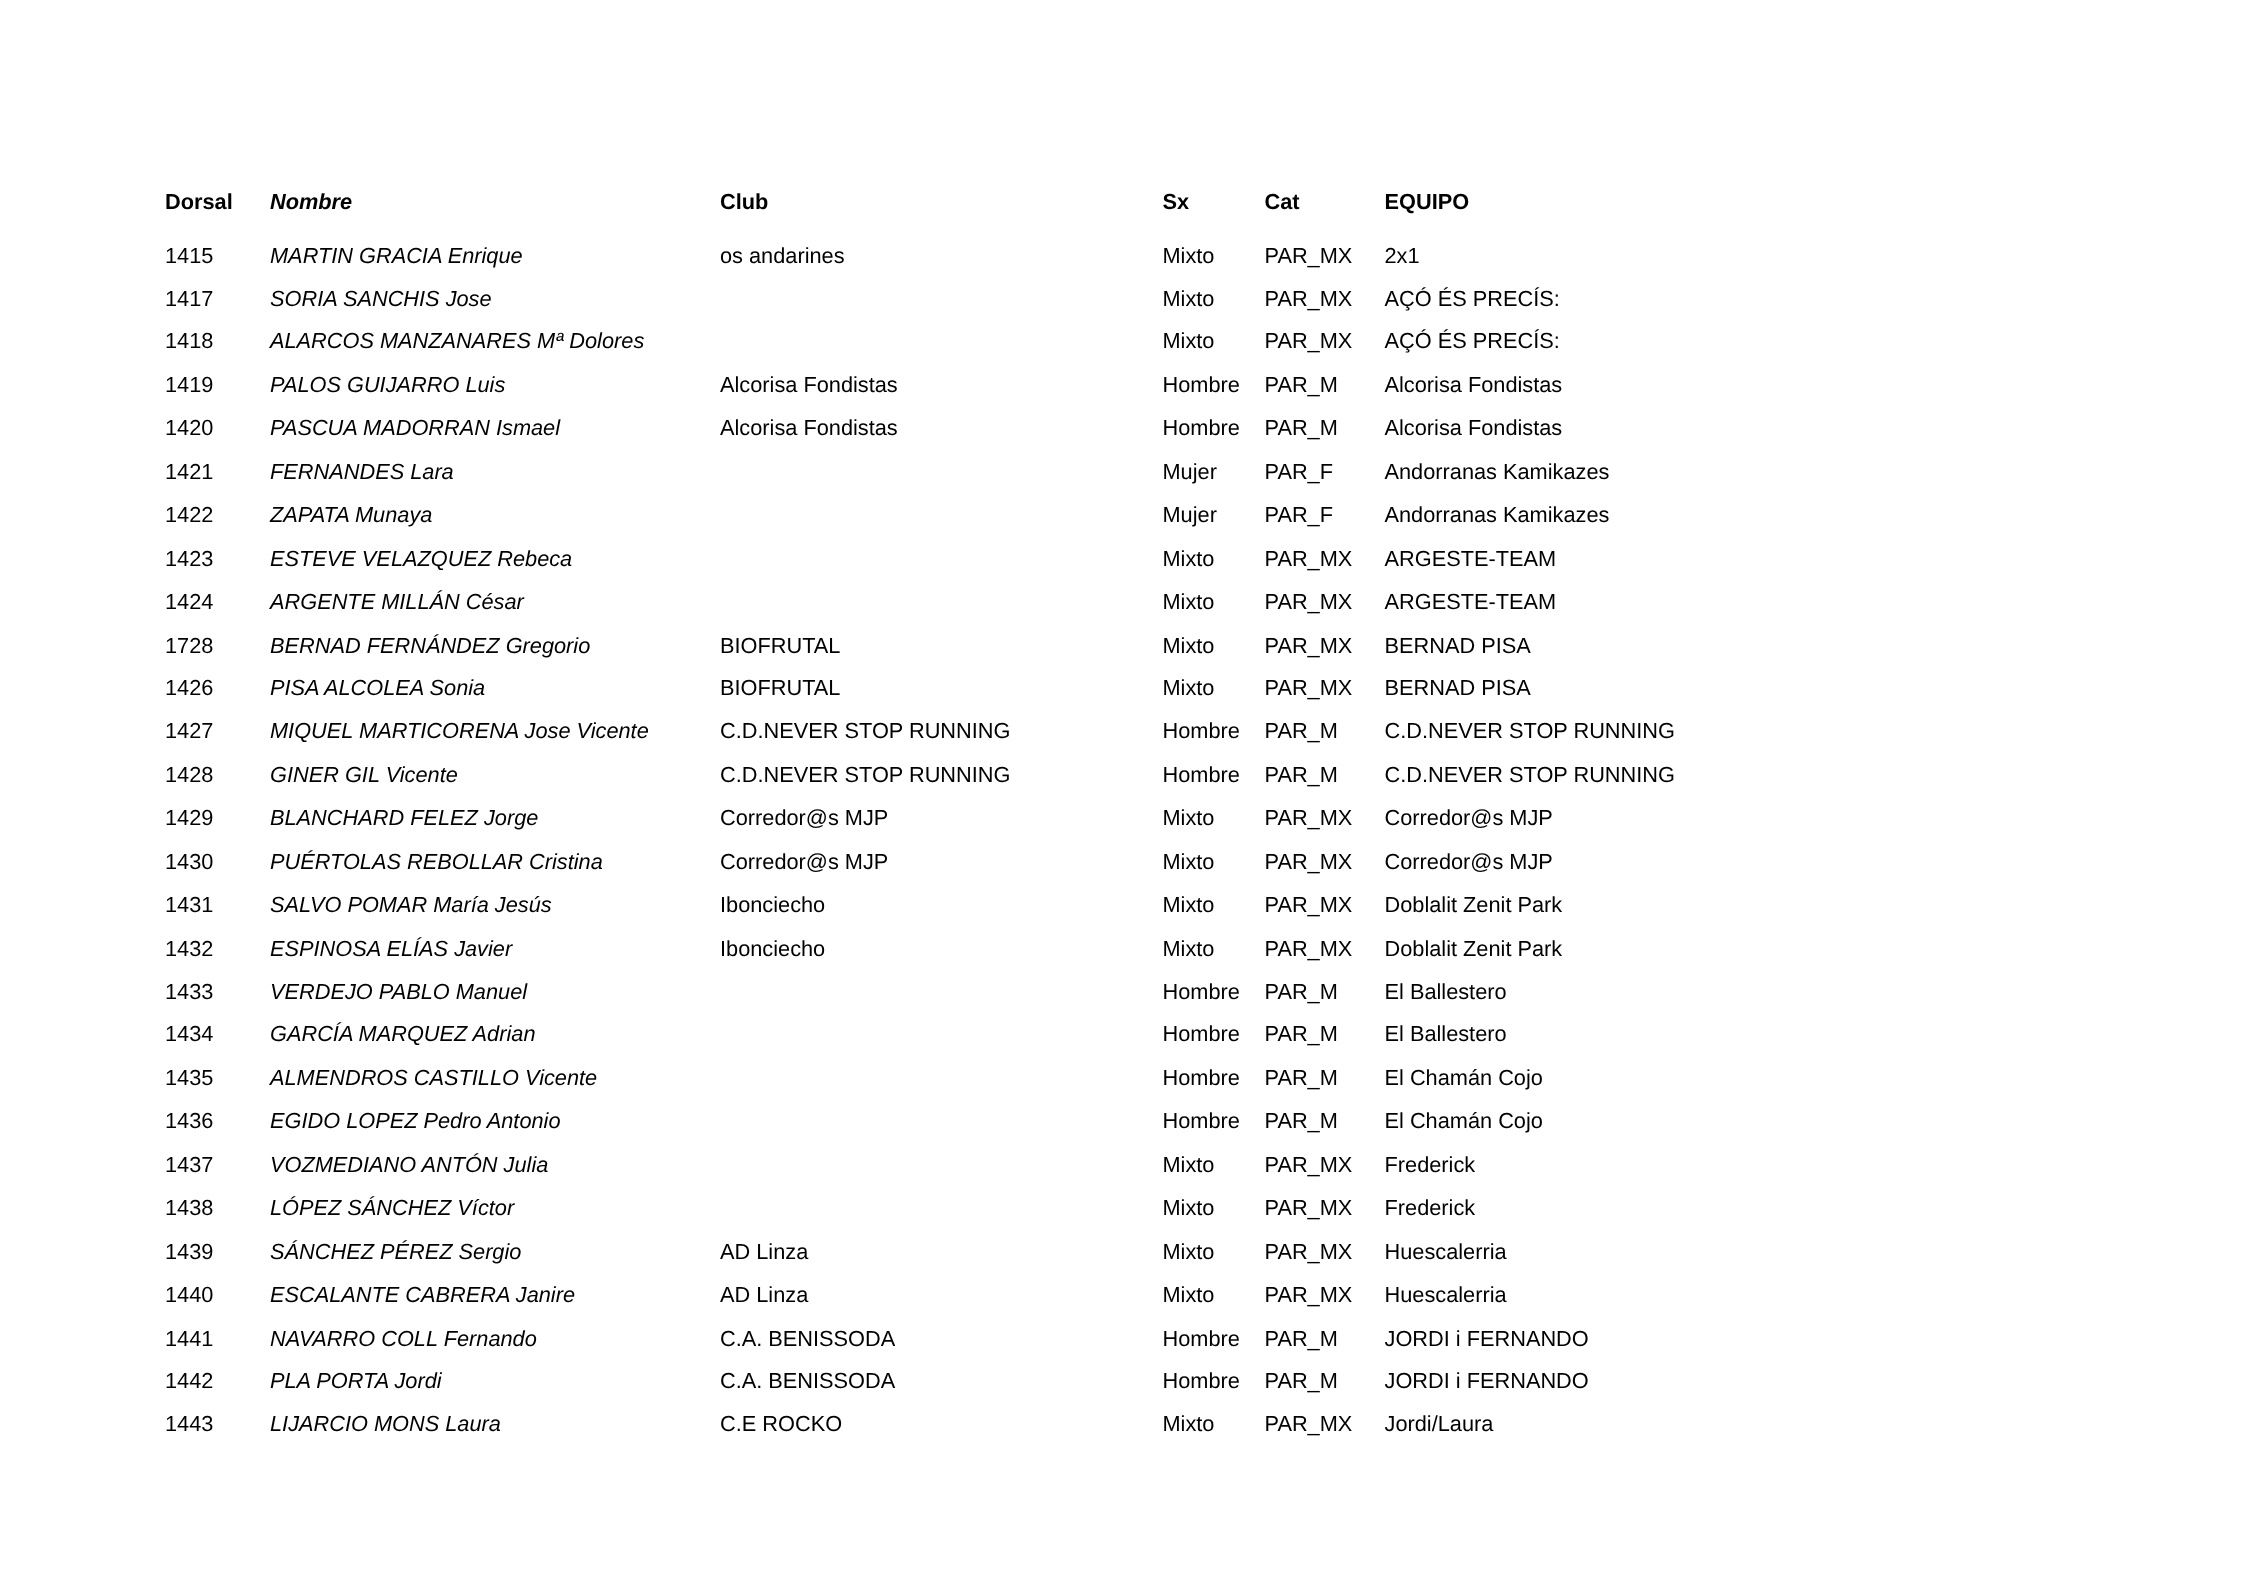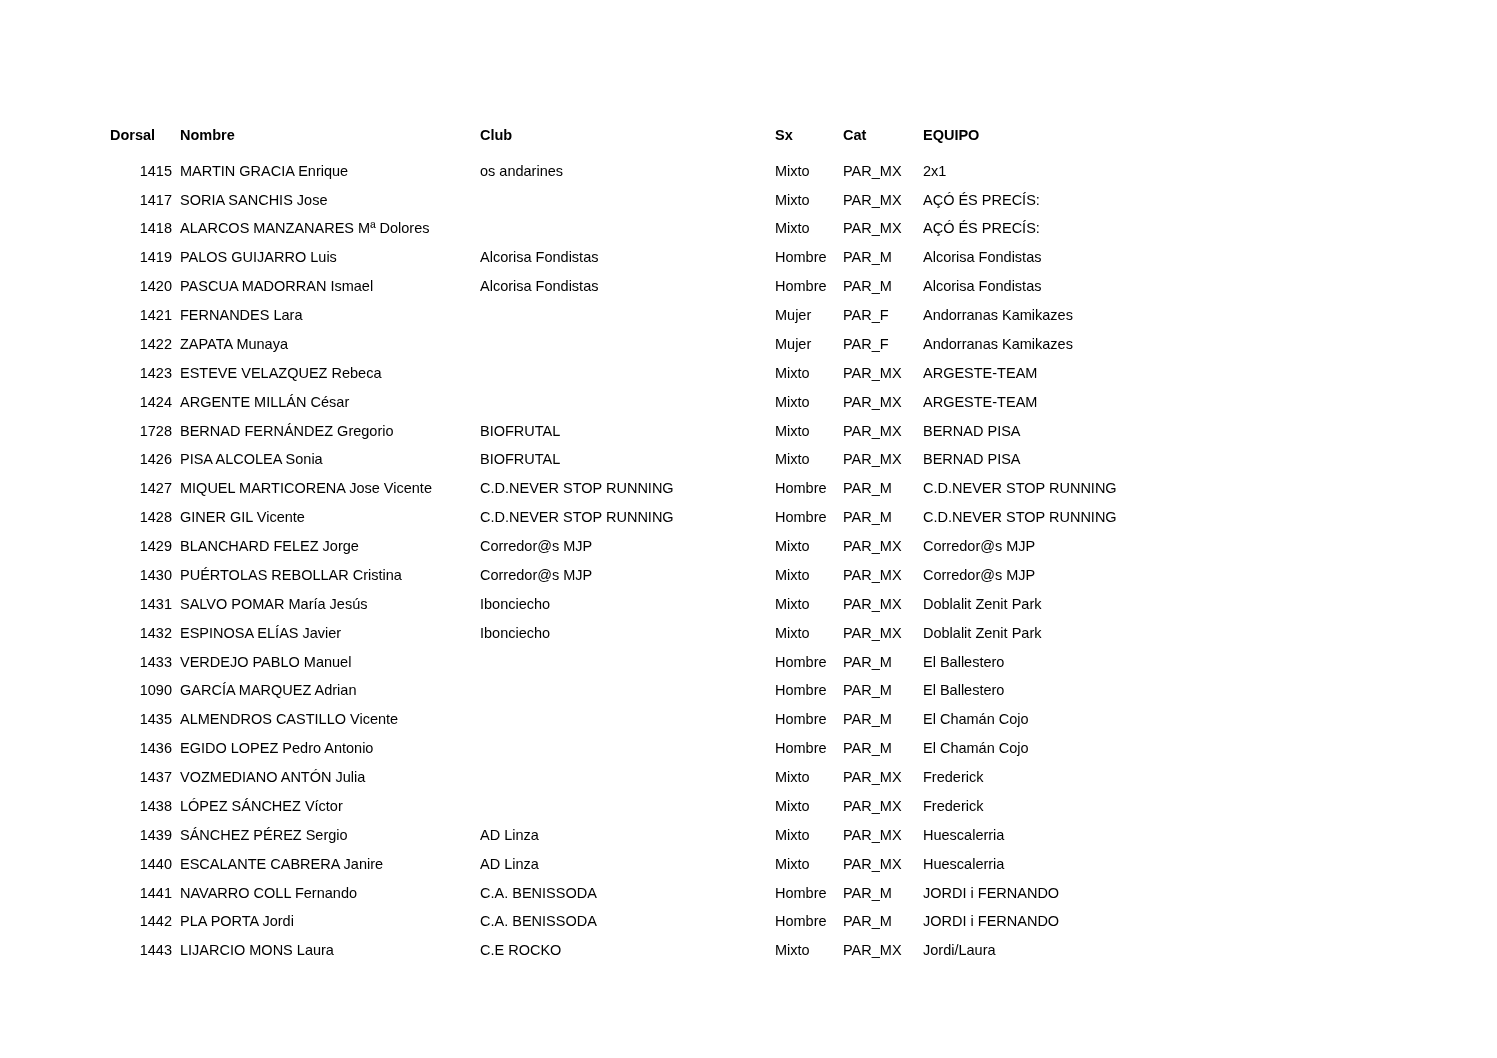--- a/index.html
+++ b/index.html
@@ -32,22 +32,22 @@
     padding: 0 0 14px 0;
     text-align: left;
     white-space: nowrap;
   }
   table.roster td {
     padding: 7.2px 0;
     white-space: nowrap;
     vertical-align: top;
   }
   
-  .col-dorsal   { width: 62px;  text-align: right; padding-right: 8px !important; }
-  .col-nombre   { width: 300px; }
+  .col-dorsal   { width: 62px;  padding-right: 8px !important; }
+  .col-nombre   { width: 300px; font-style: italic; }
   .col-club     { width: 295px; }
   .col-sx       { width: 68px; margin-left: 24px;  }
   .col-cat      { width: 80px;  }
   .col-equipo   { width: auto;  }
 
   th.col-dorsal { text-align: left; padding-left: 0; }
   th.col-nombre { text-align: center; padding-left: 0; }
   th.col-club   { text-align: center; margin-top: 40px; }
   th.col-sx     { text-align: center; }
   th.col-cat    { text-align: center; }
@@ -213,21 +213,21 @@
         </tr>
         <tr>
           <td class="col-dorsal">1433</td>
           <td class="col-nombre">VERDEJO PABLO Manuel</td>
           <td class="col-club"></td>
           <td class="col-sx">Hombre</td>
           <td class="col-cat">PAR_M</td>
           <td class="col-equipo">El Ballestero</td>
         </tr>
         <tr>
-          <td class="col-dorsal">1090</td>
+          <td class="col-dorsal">1434</td>
           <td class="col-nombre">GARCÍA MARQUEZ Adrian</td>
           <td class="col-club"></td>
           <td class="col-sx">Hombre</td>
           <td class="col-cat">PAR_M</td>
           <td class="col-equipo">El Ballestero</td>
         </tr>
         <tr>
           <td class="col-dorsal">1435</td>
           <td class="col-nombre">ALMENDROS CASTILLO Vicente</td>
           <td class="col-club"></td>

